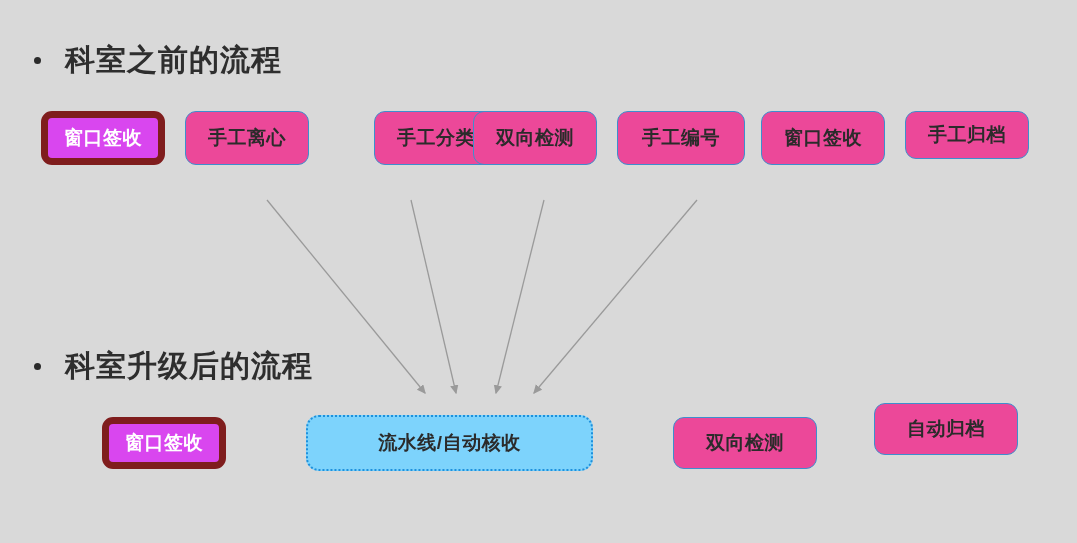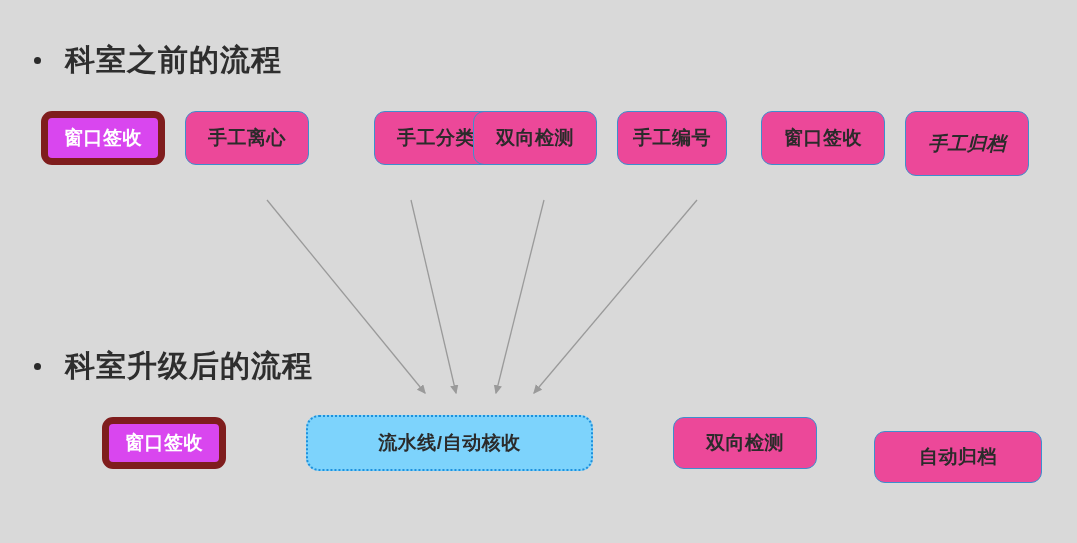--- a/index.html
+++ b/index.html
@@ -112,22 +112,22 @@
         <line x1="544" y1="200" x2="496" y2="393" stroke="#9a9a9a" stroke-width="1.3" marker-end="url(#arrowhead)"></line>
         <line x1="697" y1="200" x2="534" y2="393" stroke="#9a9a9a" stroke-width="1.3" marker-end="url(#arrowhead)"></line>
       </g>
   </svg>
 
   <div id="box-layer">
       <div class="box filled" style="left: 41px; top: 111px; width: 124px; height: 54px;">窗口签收</div>
       <div class="box outlined" style="left: 185px; top: 111px; width: 124px; height: 54px;">手工离心</div>
       <div class="box outlined" style="left: 329px; top: 111px; width: 124px; height: 54px; margin-left: 45px;">手工分类</div>
       <div class="box outlined" style="left: 473px; top: 111px; width: 124px; height: 54px;">双向检测</div>
-      <div class="box outlined" style="left: 617px; top: 111px; width: 110px; height: 54px;">手工编号</div>
+      <div class="box outlined" style="left: 617px; top: 111px; width: 128px; height: 54px;">手工编号</div>
       <div class="box outlined" style="left: 761px; top: 111px; width: 124px; height: 54px;">窗口签收</div>
-      <div class="box outlined" style="left: 905px; top: 111px; width: 124px; height: 65px; font-style: italic;">手工归档</div>
+      <div class="box outlined" style="left: 905px; top: 111px; width: 124px; height: 48px;">手工归档</div>
       <div class="box filled" style="left: 102px; top: 417px; width: 124px; height: 52px;">窗口签收</div>
       <div class="box dotted" style="left: 306px; top: 415px; width: 287px; height: 56px;">流水线/自动核收</div>
       <div class="box outlined" style="left: 673px; top: 417px; width: 144px; height: 52px; font-family: Liberation Serif, serif;">双向检测</div>
-      <div class="box outlined" style="left: 874px; top: 431px; width: 168px; height: 52px;">自动归档</div>
+      <div class="box outlined" style="left: 874px; top: 403px; width: 144px; height: 52px;">自动归档</div>
     </div>
 
 </div>
 
 </body></html>

